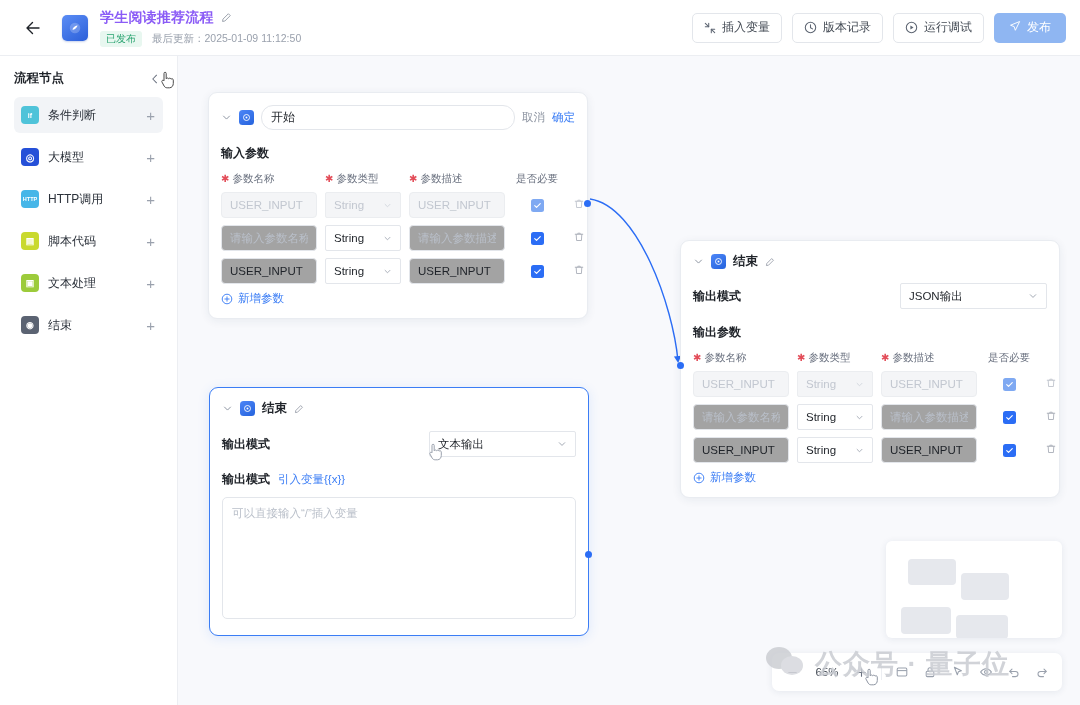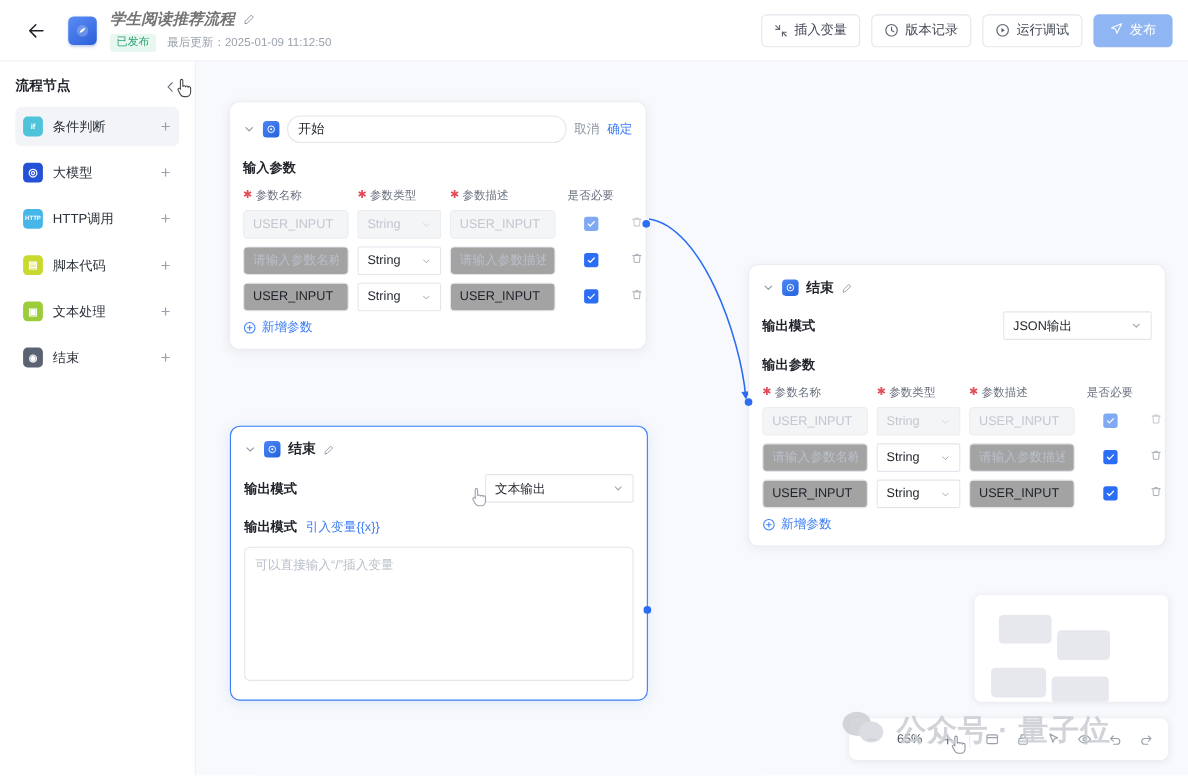--- a/index.html
+++ b/index.html
@@ -23,21 +23,21 @@
   }
   .app-logo {
     width: 26px; height: 26px; margin-left: 14px; border-radius: 5px;
     background: linear-gradient(145deg,#5b8df5,#2b5fd9);
     display: flex; align-items: center; justify-content: center; flex: none;
     box-shadow: 0 1px 2px rgba(40,80,180,.25);
   }
   .app-logo svg { display:block; }
   .title-wrap { margin-left: 12px; display: flex; flex-direction: column; justify-content: center; }
   .title-row { display: flex; align-items: center; gap: 7px; }
-  .flow-title { font-size: 14px; font-weight: bold; color: #737373; letter-spacing: .2px; font-style: italic; }
+  .flow-title { font-size: 14px; font-weight: bold; color: #8b5cf6; letter-spacing: .2px; }
   .edit-pencil { color: #8d94a1; cursor: pointer; display:flex; }
   .meta-row { display: flex; align-items: center; gap: 10px; margin-top: 4px; }
   .badge-pub {
     font-size: 10px; color: #2ba471; background: #e8f7f0;
     padding: 1px 6px; border-radius: 3px; line-height: 14px;
   }
   .meta-text { font-size: 10.5px; color: #9aa1ad; }
   .topbar-spacer { flex: 1 1 auto; }
   .tb-actions { display: flex; align-items: center; gap: 10px; }
   .tb-btn {
@@ -136,21 +136,21 @@
 
   .cbx {
     width: 13px; height: 13px; border-radius: 2.5px; background: #2b6df5;
     display: inline-flex; align-items: center; justify-content: center; cursor: pointer;
   }
   .cbx.muted { background: #7fa9f2; }
   .trash { color: #9aa1ad; cursor: pointer; display: inline-flex; }
   .add-param { display: flex; align-items: center; gap: 5px; color: #3b7df5; font-size: 11.5px; cursor: pointer; margin-top: 2px; }
 
   .row-inline { display: flex; align-items: center; justify-content: space-between; padding: 0 12px; }
-  .sel-wide { width: 135px; }
+  .sel-wide { width: 147px; }
   .out-content-row { display: flex; align-items: center; gap: 8px; padding: 0 12px; margin-top: 14px; }
   .var-link { font-size: 11.5px; color: #3b7df5; cursor: pointer; }
   .ta {
     margin: 9px 12px 12px 12px; width: calc(100% - 24px); height: 122px;
     border: 1px solid #e3e6eb; border-radius: 5px; background: #fff;
     font-size: 11.5px; color: #1f2329; padding: 8px 9px; outline: none; resize: none;
     font-family: "Liberation Sans", sans-serif;
   }
   .ta::placeholder { color: #b9bfc9; }
 

